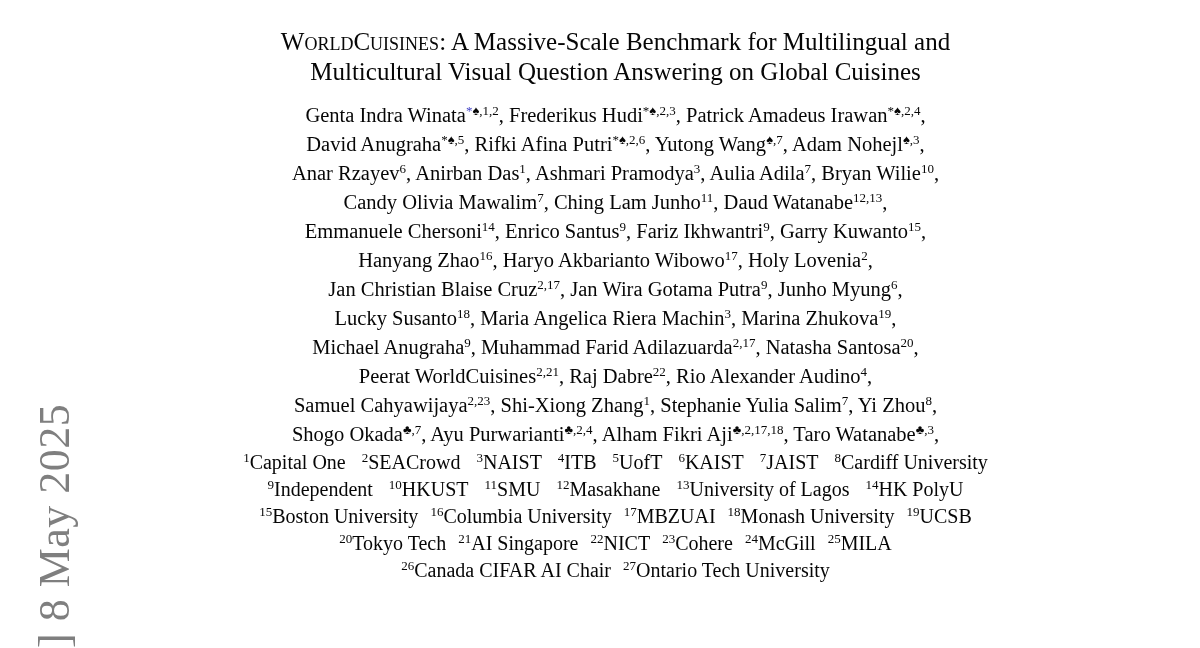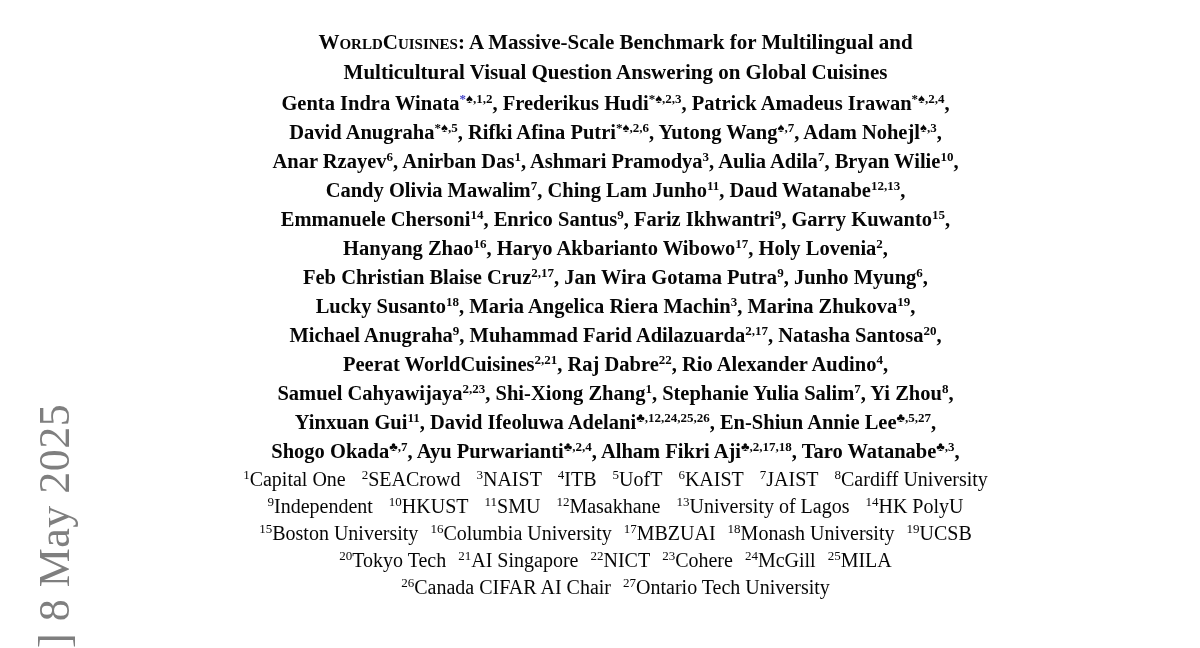--- a/index.html
+++ b/index.html
@@ -22,29 +22,29 @@
     white-space: nowrap;
     line-height: 50px;
   }
   .content {
     position: absolute;
     left: 88px; top: 27px;
     width: 1055px;
     text-align: center;
   }
   .title {
-    font-weight: bold;
-    font-size: 21px;
+    font-weight: normal;
+    font-size: 25px;
     line-height: 30px;
     white-space: nowrap;
   }
   .sc { font-variant: small-caps; }
   .authors {
-    margin-top: 2px;
-    font-weight: bold;
+    margin-top: 14px;
+    font-weight: normal;
     font-size: 20.5px;
   }
   .author-line {
     line-height: 29px;
     white-space: nowrap;
   }
   .author { white-space: nowrap; }
   sup.a-sup, sup.f-sup {
     font-size: 13px;
     line-height: 0;
@@ -79,26 +79,25 @@
       <div class="title-line">Multicultural Visual Question Answering on Global Cuisines</div>
     </div>
 
     <div class="authors" id="authors">
         <div class="author-line"><span class="author"><span class="a-name">Genta Indra Winata</span><sup class="a-sup"><span class="star-blue">*</span>♠,1,2</sup></span>, <span class="author"><span class="a-name">Frederikus Hudi</span><sup class="a-sup">*♠,2,3</sup></span>, <span class="author"><span class="a-name">Patrick Amadeus Irawan</span><sup class="a-sup">*♠,2,4</sup></span>,</div>
         <div class="author-line"><span class="author"><span class="a-name">David Anugraha</span><sup class="a-sup">*♠,5</sup></span>, <span class="author"><span class="a-name">Rifki Afina Putri</span><sup class="a-sup">*♠,2,6</sup></span>, <span class="author"><span class="a-name">Yutong Wang</span><sup class="a-sup">♠,7</sup></span>, <span class="author"><span class="a-name">Adam Nohejl</span><sup class="a-sup">♠,3</sup></span>,</div>
         <div class="author-line"><span class="author"><span class="a-name">Anar Rzayev</span><sup class="a-sup">6</sup></span>, <span class="author"><span class="a-name">Anirban Das</span><sup class="a-sup">1</sup></span>, <span class="author"><span class="a-name">Ashmari Pramodya</span><sup class="a-sup">3</sup></span>, <span class="author"><span class="a-name">Aulia Adila</span><sup class="a-sup">7</sup></span>, <span class="author"><span class="a-name">Bryan Wilie</span><sup class="a-sup">10</sup></span>,</div>
         <div class="author-line"><span class="author"><span class="a-name">Candy Olivia Mawalim</span><sup class="a-sup">7</sup></span>, <span class="author"><span class="a-name">Ching Lam Junho</span><sup class="a-sup">11</sup></span>, <span class="author"><span class="a-name">Daud Watanabe</span><sup class="a-sup">12,13</sup></span>,</div>
         <div class="author-line"><span class="author"><span class="a-name">Emmanuele Chersoni</span><sup class="a-sup">14</sup></span>, <span class="author"><span class="a-name">Enrico Santus</span><sup class="a-sup">9</sup></span>, <span class="author"><span class="a-name">Fariz Ikhwantri</span><sup class="a-sup">9</sup></span>, <span class="author"><span class="a-name">Garry Kuwanto</span><sup class="a-sup">15</sup></span>,</div>
         <div class="author-line"><span class="author"><span class="a-name">Hanyang Zhao</span><sup class="a-sup">16</sup></span>, <span class="author"><span class="a-name">Haryo Akbarianto Wibowo</span><sup class="a-sup">17</sup></span>, <span class="author"><span class="a-name">Holy Lovenia</span><sup class="a-sup">2</sup></span>,</div>
-        <div class="author-line"><span class="author"><span class="a-name">Feb Christian Blaise Cruz</span><sup class="a-sup">2,17</sup></span>, <span class="author"><span class="a-name">Jan Wira Gotama Putra</span><sup class="a-sup">9</sup></span>, <span class="author"><span class="a-name">Junho Myung</span><sup class="a-sup">6</sup></span>,</div>
+        <div class="author-line"><span class="author"><span class="a-name">Jan Christian Blaise Cruz</span><sup class="a-sup">2,17</sup></span>, <span class="author"><span class="a-name">Jan Wira Gotama Putra</span><sup class="a-sup">9</sup></span>, <span class="author"><span class="a-name">Junho Myung</span><sup class="a-sup">6</sup></span>,</div>
         <div class="author-line"><span class="author"><span class="a-name">Lucky Susanto</span><sup class="a-sup">18</sup></span>, <span class="author"><span class="a-name">Maria Angelica Riera Machin</span><sup class="a-sup">3</sup></span>, <span class="author"><span class="a-name">Marina Zhukova</span><sup class="a-sup">19</sup></span>,</div>
         <div class="author-line"><span class="author"><span class="a-name">Michael Anugraha</span><sup class="a-sup">9</sup></span>, <span class="author"><span class="a-name">Muhammad Farid Adilazuarda</span><sup class="a-sup">2,17</sup></span>, <span class="author"><span class="a-name">Natasha Santosa</span><sup class="a-sup">20</sup></span>,</div>
         <div class="author-line"><span class="author"><span class="a-name">Peerat WorldCuisines</span><sup class="a-sup">2,21</sup></span>, <span class="author"><span class="a-name">Raj Dabre</span><sup class="a-sup">22</sup></span>, <span class="author"><span class="a-name">Rio Alexander Audino</span><sup class="a-sup">4</sup></span>,</div>
         <div class="author-line"><span class="author"><span class="a-name">Samuel Cahyawijaya</span><sup class="a-sup">2,23</sup></span>, <span class="author"><span class="a-name">Shi-Xiong Zhang</span><sup class="a-sup">1</sup></span>, <span class="author"><span class="a-name">Stephanie Yulia Salim</span><sup class="a-sup">7</sup></span>, <span class="author"><span class="a-name">Yi Zhou</span><sup class="a-sup">8</sup></span>,</div>
-        <div class="author-line"><span class="author"><span class="a-name">Yinxuan Gui</span><sup class="a-sup">11</sup></span>, <span class="author"><span class="a-name">David Ifeoluwa Adelani</span><sup class="a-sup">♣,12,24,25,26</sup></span>, <span class="author"><span class="a-name">En-Shiun Annie Lee</span><sup class="a-sup">♣,5,27</sup></span>,</div>
         <div class="author-line"><span class="author"><span class="a-name">Shogo Okada</span><sup class="a-sup">♣,7</sup></span>, <span class="author"><span class="a-name">Ayu Purwarianti</span><sup class="a-sup">♣,2,4</sup></span>, <span class="author"><span class="a-name">Alham Fikri Aji</span><sup class="a-sup">♣,2,17,18</sup></span>, <span class="author"><span class="a-name">Taro Watanabe</span><sup class="a-sup">♣,3</sup></span>,</div>
       </div>
 
     <div class="affils" id="affils">
         <div class="affil-line wide"><span class="affil"><sup class="f-sup">1</sup><span class="f-name">Capital One</span></span><span class="affil"><sup class="f-sup">2</sup><span class="f-name">SEACrowd</span></span><span class="affil"><sup class="f-sup">3</sup><span class="f-name">NAIST</span></span><span class="affil"><sup class="f-sup">4</sup><span class="f-name">ITB</span></span><span class="affil"><sup class="f-sup">5</sup><span class="f-name">UofT</span></span><span class="affil"><sup class="f-sup">6</sup><span class="f-name">KAIST</span></span><span class="affil"><sup class="f-sup">7</sup><span class="f-name">JAIST</span></span><span class="affil"><sup class="f-sup">8</sup><span class="f-name">Cardiff University</span></span></div>
         <div class="affil-line wide"><span class="affil"><sup class="f-sup">9</sup><span class="f-name">Independent</span></span><span class="affil"><sup class="f-sup">10</sup><span class="f-name">HKUST</span></span><span class="affil"><sup class="f-sup">11</sup><span class="f-name">SMU</span></span><span class="affil"><sup class="f-sup">12</sup><span class="f-name">Masakhane</span></span><span class="affil"><sup class="f-sup">13</sup><span class="f-name">University of Lagos</span></span><span class="affil"><sup class="f-sup">14</sup><span class="f-name">HK PolyU</span></span></div>
         <div class="affil-line"><span class="affil"><sup class="f-sup">15</sup><span class="f-name">Boston University</span></span><span class="affil"><sup class="f-sup">16</sup><span class="f-name">Columbia University</span></span><span class="affil"><sup class="f-sup">17</sup><span class="f-name">MBZUAI</span></span><span class="affil"><sup class="f-sup">18</sup><span class="f-name">Monash University</span></span><span class="affil"><sup class="f-sup">19</sup><span class="f-name">UCSB</span></span></div>
         <div class="affil-line"><span class="affil"><sup class="f-sup">20</sup><span class="f-name">Tokyo Tech</span></span><span class="affil"><sup class="f-sup">21</sup><span class="f-name">AI Singapore</span></span><span class="affil"><sup class="f-sup">22</sup><span class="f-name">NICT</span></span><span class="affil"><sup class="f-sup">23</sup><span class="f-name">Cohere</span></span><span class="affil"><sup class="f-sup">24</sup><span class="f-name">McGill</span></span><span class="affil"><sup class="f-sup">25</sup><span class="f-name">MILA</span></span></div>
         <div class="affil-line"><span class="affil"><sup class="f-sup">26</sup><span class="f-name">Canada CIFAR AI Chair</span></span><span class="affil"><sup class="f-sup">27</sup><span class="f-name">Ontario Tech University</span></span></div>
       </div>

